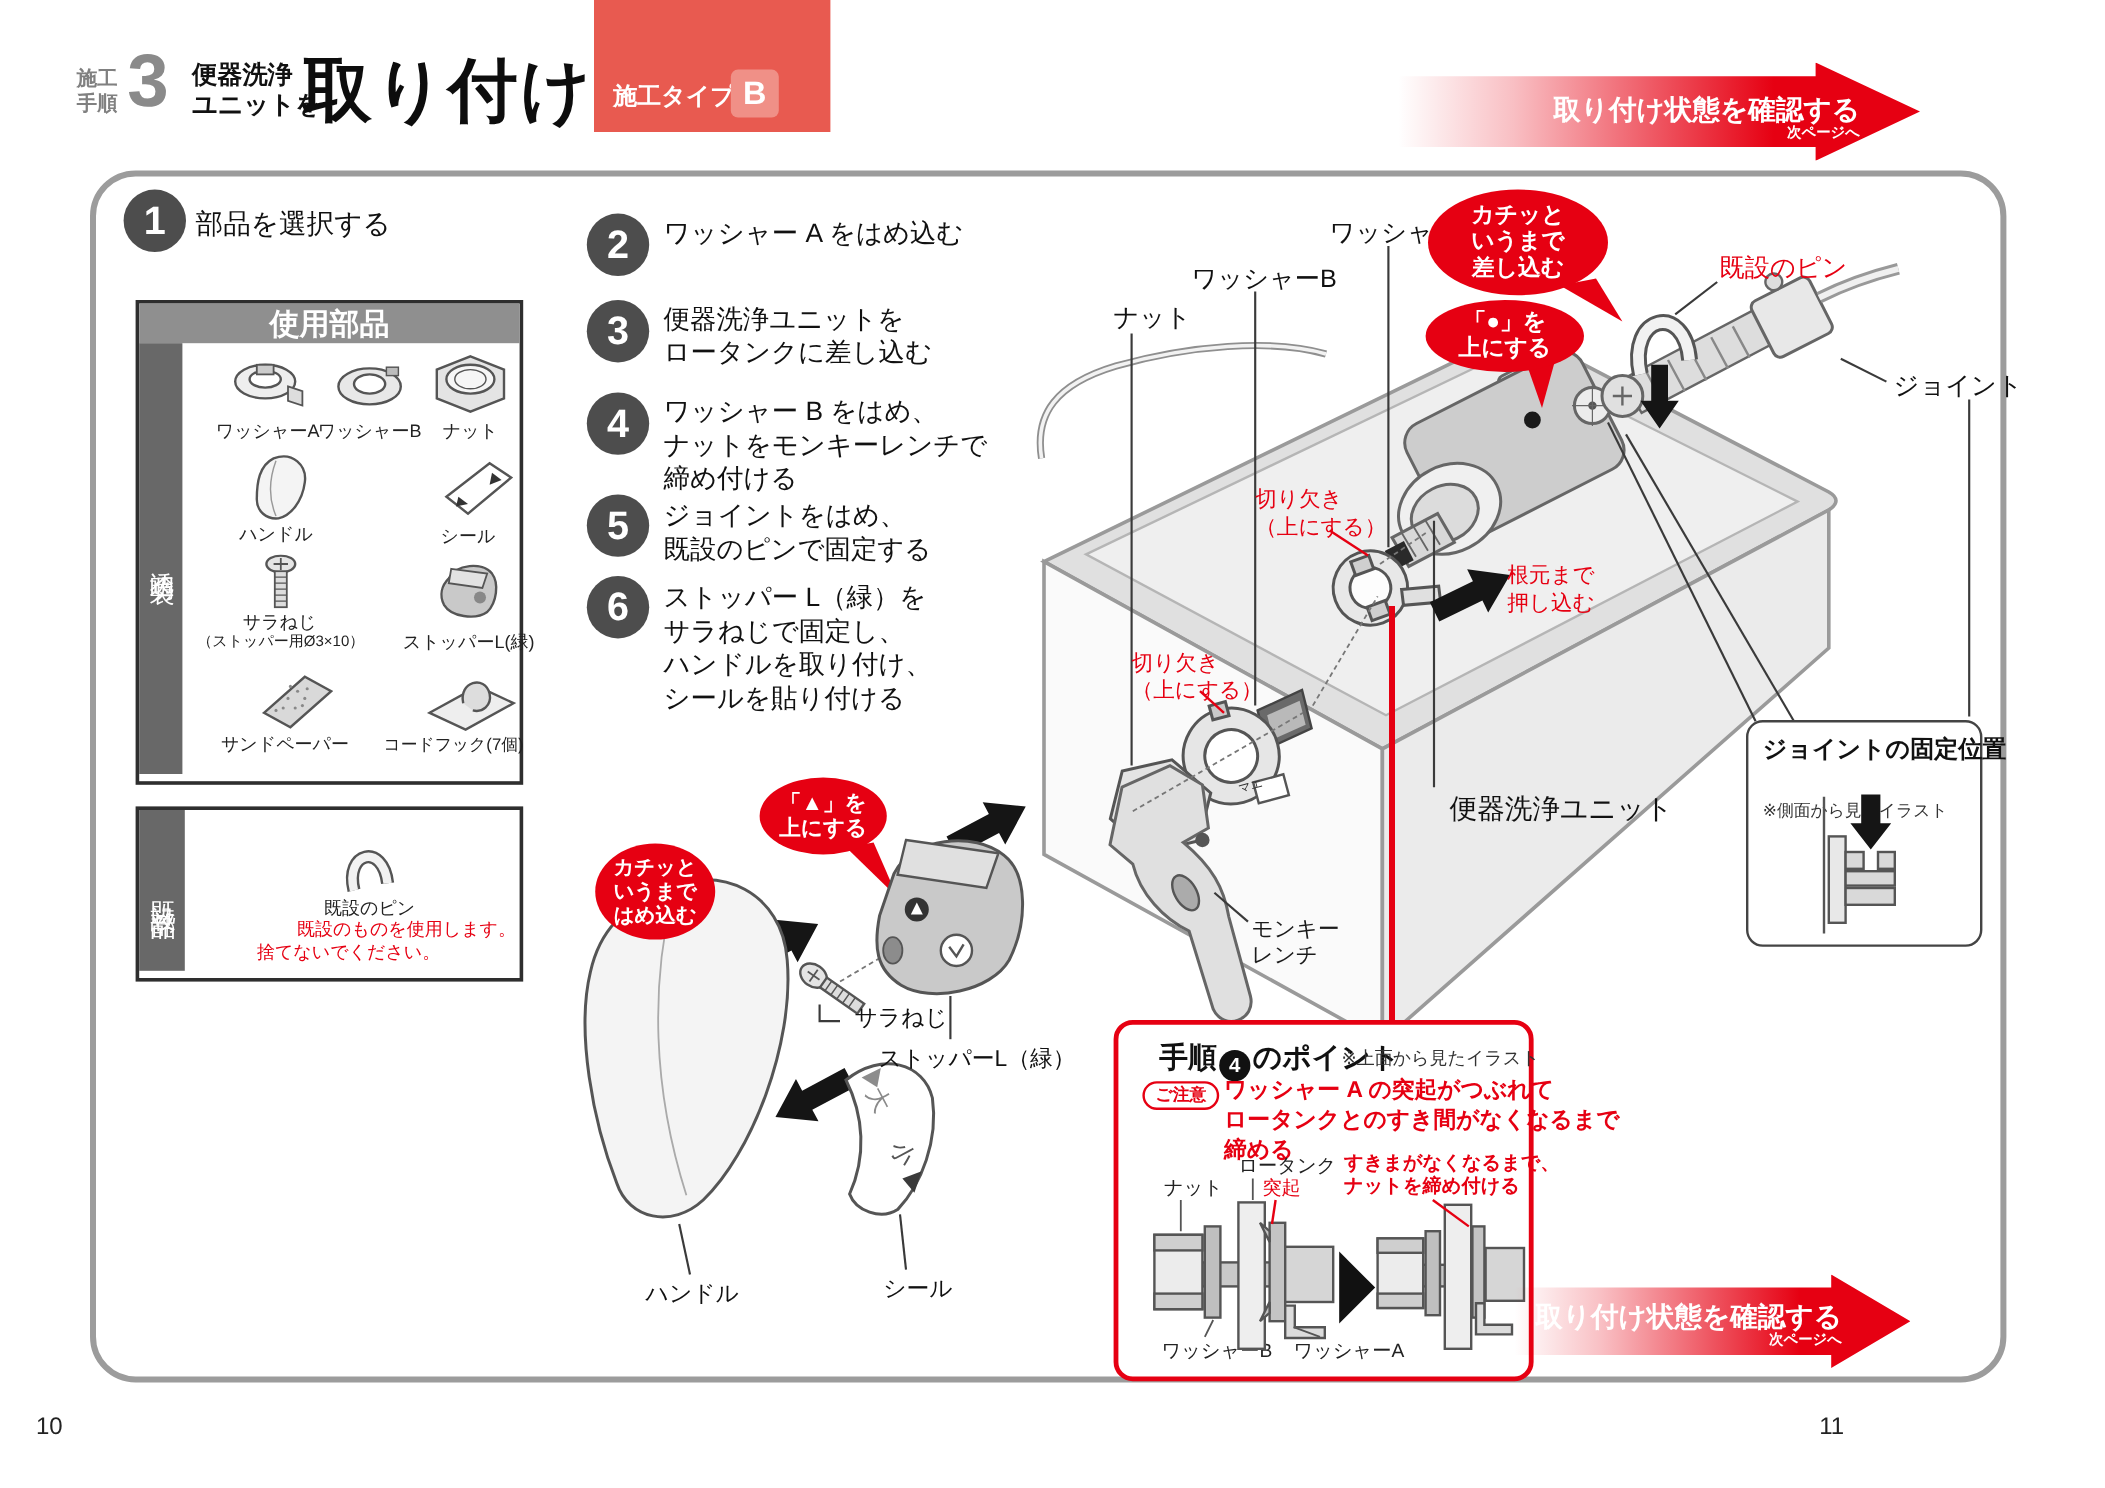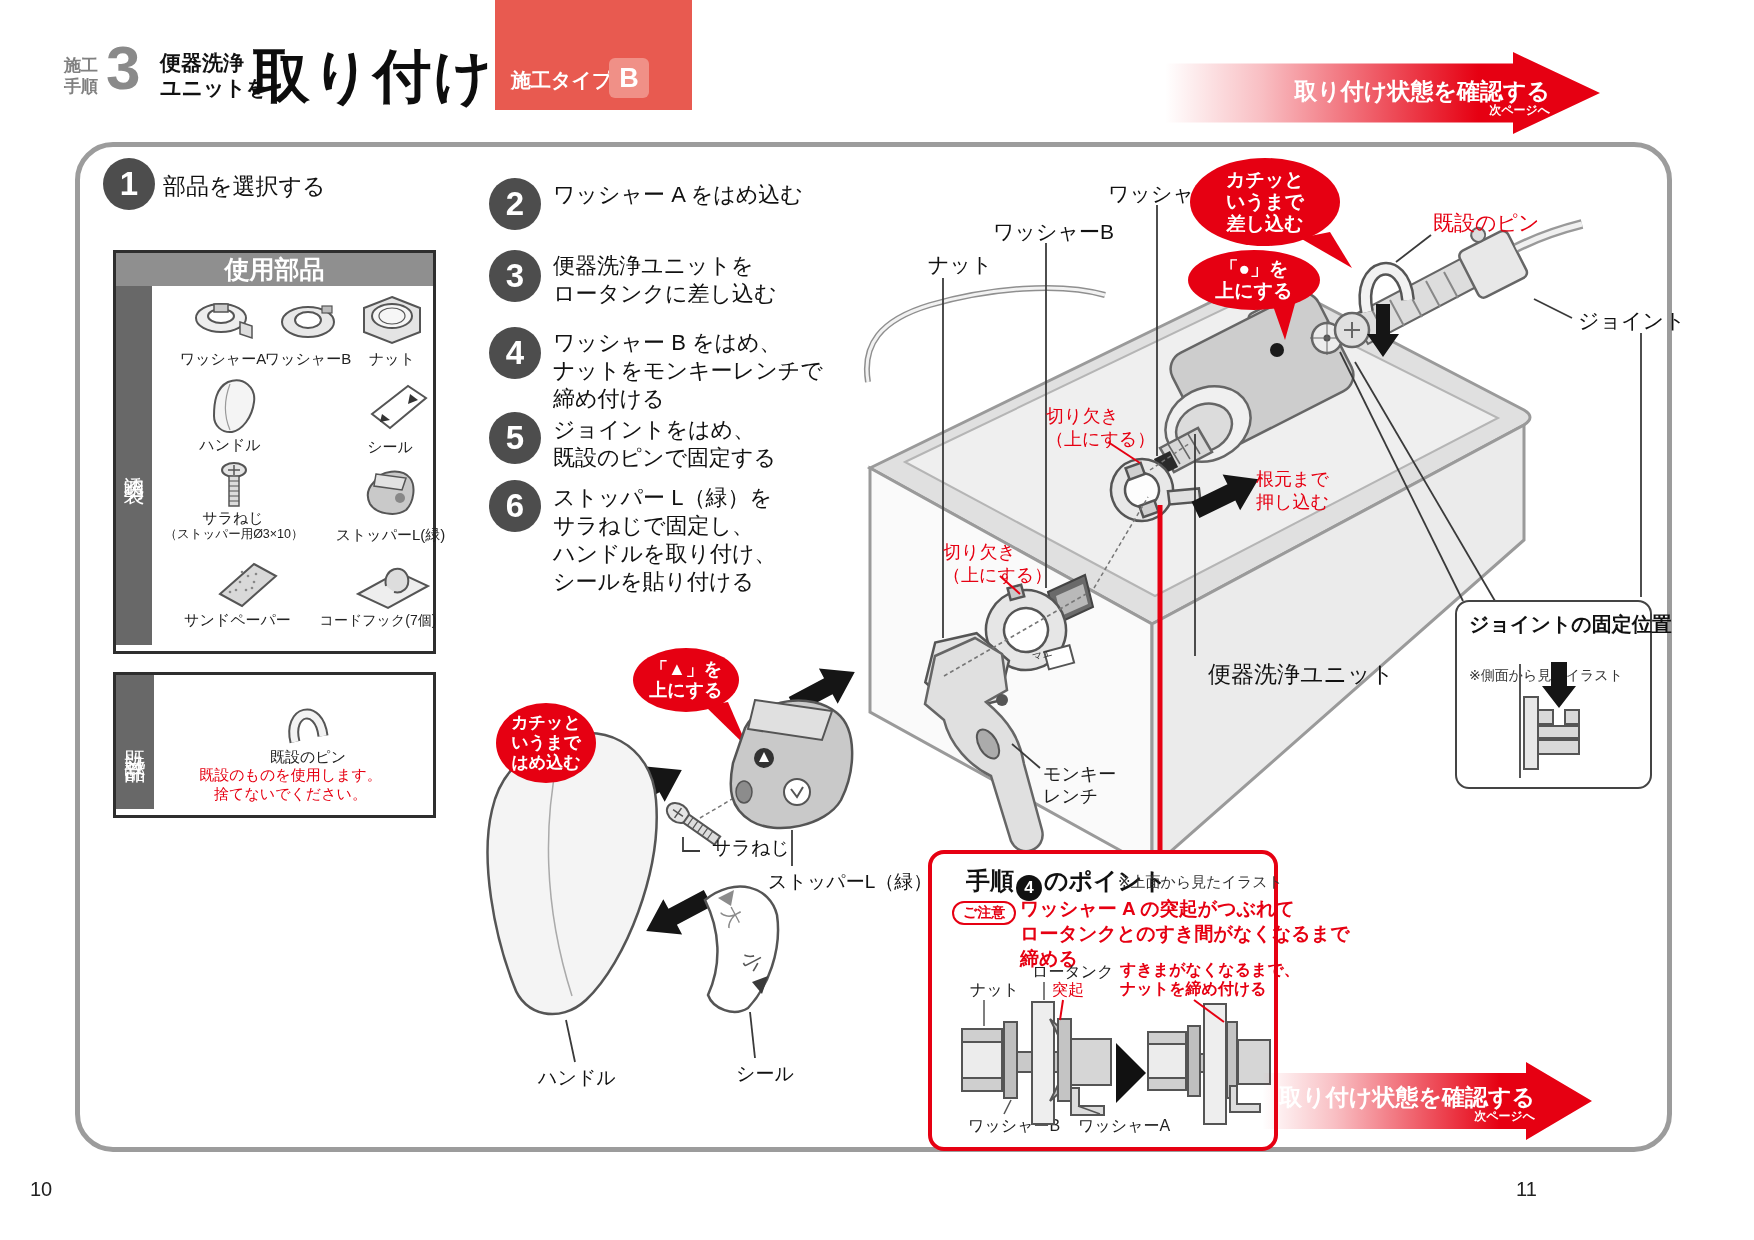--- a/index.html
+++ b/index.html
@@ -301,21 +301,21 @@
   <div class="abs part-label" style="left:308px;top:612px;width:140px;font-size:14px;">コードフック(7個)</div>
 
   <div class="abs pbox" style="left:113px;top:672px;width:317px;height:140px;">
     <div class="pbox-strip abs" style="left:0;top:0;width:38px;height:134px;">既設部品</div>
   </div>
   <svg class="abs" style="left:283px;top:692px;" width="48" height="56" viewBox="0 0 48 56">
     <path d="M 12,50 C 4,18 36,10 40,44" fill="none" stroke="#555" stroke-width="11"></path>
     <path d="M 12,50 C 4,18 36,10 40,44" fill="none" stroke="#f2f2f2" stroke-width="7"></path>
   </svg>
   <div class="abs part-label" style="left:248px;top:748px;width:120px;">既設のピン</div>
-  <div class="abs red-note" style="left:151px;top:765px;width:279px;">既設のものを使用します。</div>
+  <div class="abs red-note" style="left:151px;top:765px;width:279px;text-align:right;">既設のものを使用します。</div>
   <div class="abs red-note" style="left:151px;top:784px;width:279px;">捨てないでください。</div>
 
   <div class="abs stepc" style="left:489px;top:178px;">2</div>
   <div class="abs step-line nowrap" style="left:553px;top:181px;">ワッシャー A をはめ込む</div>
 
   <div class="abs stepc" style="left:489px;top:250px;">3</div>
   <div class="abs step-line nowrap" style="left:553px;top:252px;">便器洗浄ユニットを</div>
   <div class="abs step-line nowrap" style="left:553px;top:280px;">ロータンクに差し込む</div>
 
   <div class="abs stepc" style="left:489px;top:327px;">4</div>
@@ -350,21 +350,21 @@
     <div>切り欠き</div>
       <div>（上にする）</div>
   </div>
   <div class="abs dlabel nowrap" style="left:1208px;top:659px;font-size:23px;z-index:4;">便器洗浄ユニット</div>
   <div class="abs" style="left:1043px;top:763px;font-size:18px;line-height:22px;z-index:4;">
     <div>モンキー</div>
       <div>レンチ</div>
   </div>
   <div class="abs" style="left:1032px;top:648px;font-size:10px;color:#333;transform:rotate(-15deg);z-index:4;">マエ</div>
   <div class="abs dlabel nowrap" style="left:712px;top:835px;font-size:19px;z-index:4;">サラねじ</div>
-  <div class="abs dlabel nowrap" style="left:732px;top:869px;font-size:19px;z-index:4;margin-left:36px;">ストッパーL（緑）</div>
+  <div class="abs dlabel nowrap" style="left:732px;top:869px;font-size:19px;z-index:4;">ストッパーL（緑）</div>
   <div class="abs dlabel nowrap" style="left:538px;top:1065px;font-size:19px;z-index:4;">ハンドル</div>
   <div class="abs dlabel nowrap" style="left:736px;top:1061px;font-size:19px;z-index:4;">シール</div>
   <div class="abs" style="left:722px;top:903px;font-size:20px;color:#8a8a8a;transform:rotate(62deg);z-index:4;">大</div>
   <div class="abs" style="left:742px;top:948px;font-size:20px;color:#555;transform:rotate(62deg);z-index:4;">小</div>
 
   <div class="abs bubble" style="left:1190px;top:158px;width:150px;height:88px;font-size:19px;line-height:22px;z-index:4;">
     <div>カチッと</div>
     <div>いうまで</div>
     <div>差し込む</div>
   </div>

